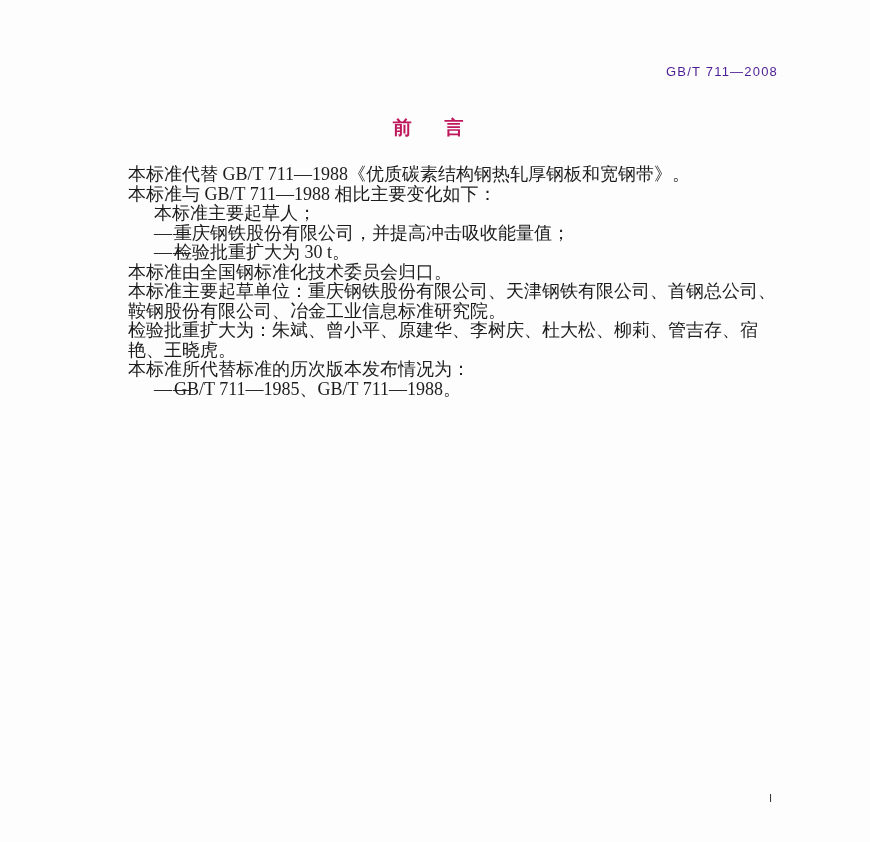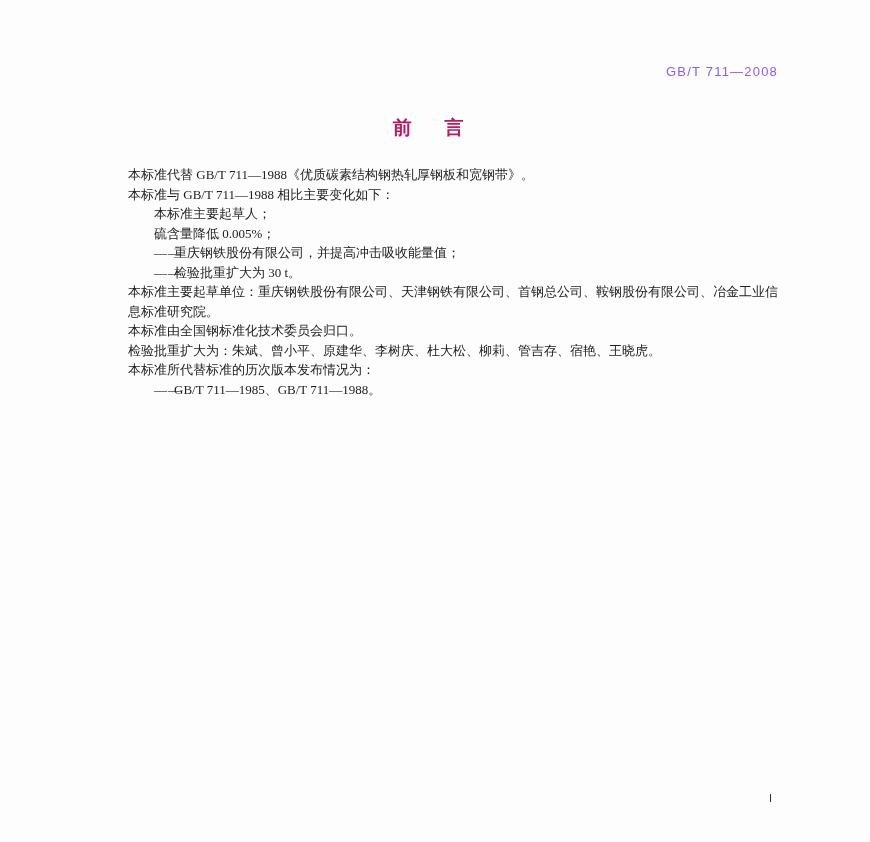--- a/index.html
+++ b/index.html
@@ -23,40 +23,40 @@
     height: 842px;
     background: #fdfdfd;
   }
   .std-number {
     position: absolute;
     right: 92px;
     top: 64px;
     font-size: 13px;
     letter-spacing: 1.2px;
     font-family: "Liberation Sans", "DejaVu Sans", sans-serif;
-    color: #8b5cf6;
+    color: #4c1d95;
     white-space: nowrap;
   }
   .doc-title {
     position: absolute;
     left: 0;
     right: 0;
     top: 115px;
     text-align: center;
     font-size: 19px;
     font-weight: bold;
     letter-spacing: 14px;
     color: #be185d;
   }
   .body-block {
     position: absolute;
     left: 128px;
     top: 165px;
     width: 660px;
-    font-size: 13px;
+    font-size: 18px;
     line-height: 19.5px;
     color: #1c1c1c;
   }
   .p {
     margin: 0;
     padding: 0;
     text-indent: 0;
     white-space: normal;
   }
   .p.indent1 {
@@ -89,25 +89,24 @@
 
   <div class="std-number">GB/T 711—2008</div>
 
   <div class="doc-title">前      言</div>
 
   <div class="body-block">
 
     <p class="p">本标准代替 GB/T 711—1988《优质碳素结构钢热轧厚钢板和宽钢带》。</p>
     <p class="p">本标准与 GB/T 711—1988 相比主要变化如下：</p>
     <p class="p indent1">本标准主要起草人；</p>
-    <p class="p indent1">硫含量降低 0.005%；</p>
     <p class="p indent-dash"><span class="dash">——</span><span>重庆钢铁股份有限公司，并提高冲击吸收能量值；</span></p>
     <p class="p indent-dash"><span class="dash">——</span><span>检验批重扩大为 30 t。</span></p>
+    <p class="p">本标准由全国钢标准化技术委员会归口。</p>
     <p class="p hang">本标准主要起草单位：重庆钢铁股份有限公司、天津钢铁有限公司、首钢总公司、鞍钢股份有限公司、冶金工业信息标准研究院。</p>
-    <p class="p">本标准由全国钢标准化技术委员会归口。</p>
     <p class="p">检验批重扩大为：朱斌、曾小平、原建华、李树庆、杜大松、柳莉、管吉存、宿艳、王晓虎。</p>
     <p class="p">本标准所代替标准的历次版本发布情况为：</p>
     <p class="p indent-dash"><span class="dash">——</span><span>GB/T 711—1985、GB/T 711—1988。</span></p>
 
   </div>
 
   <div class="page-number">I</div>
 
 </div>
 

